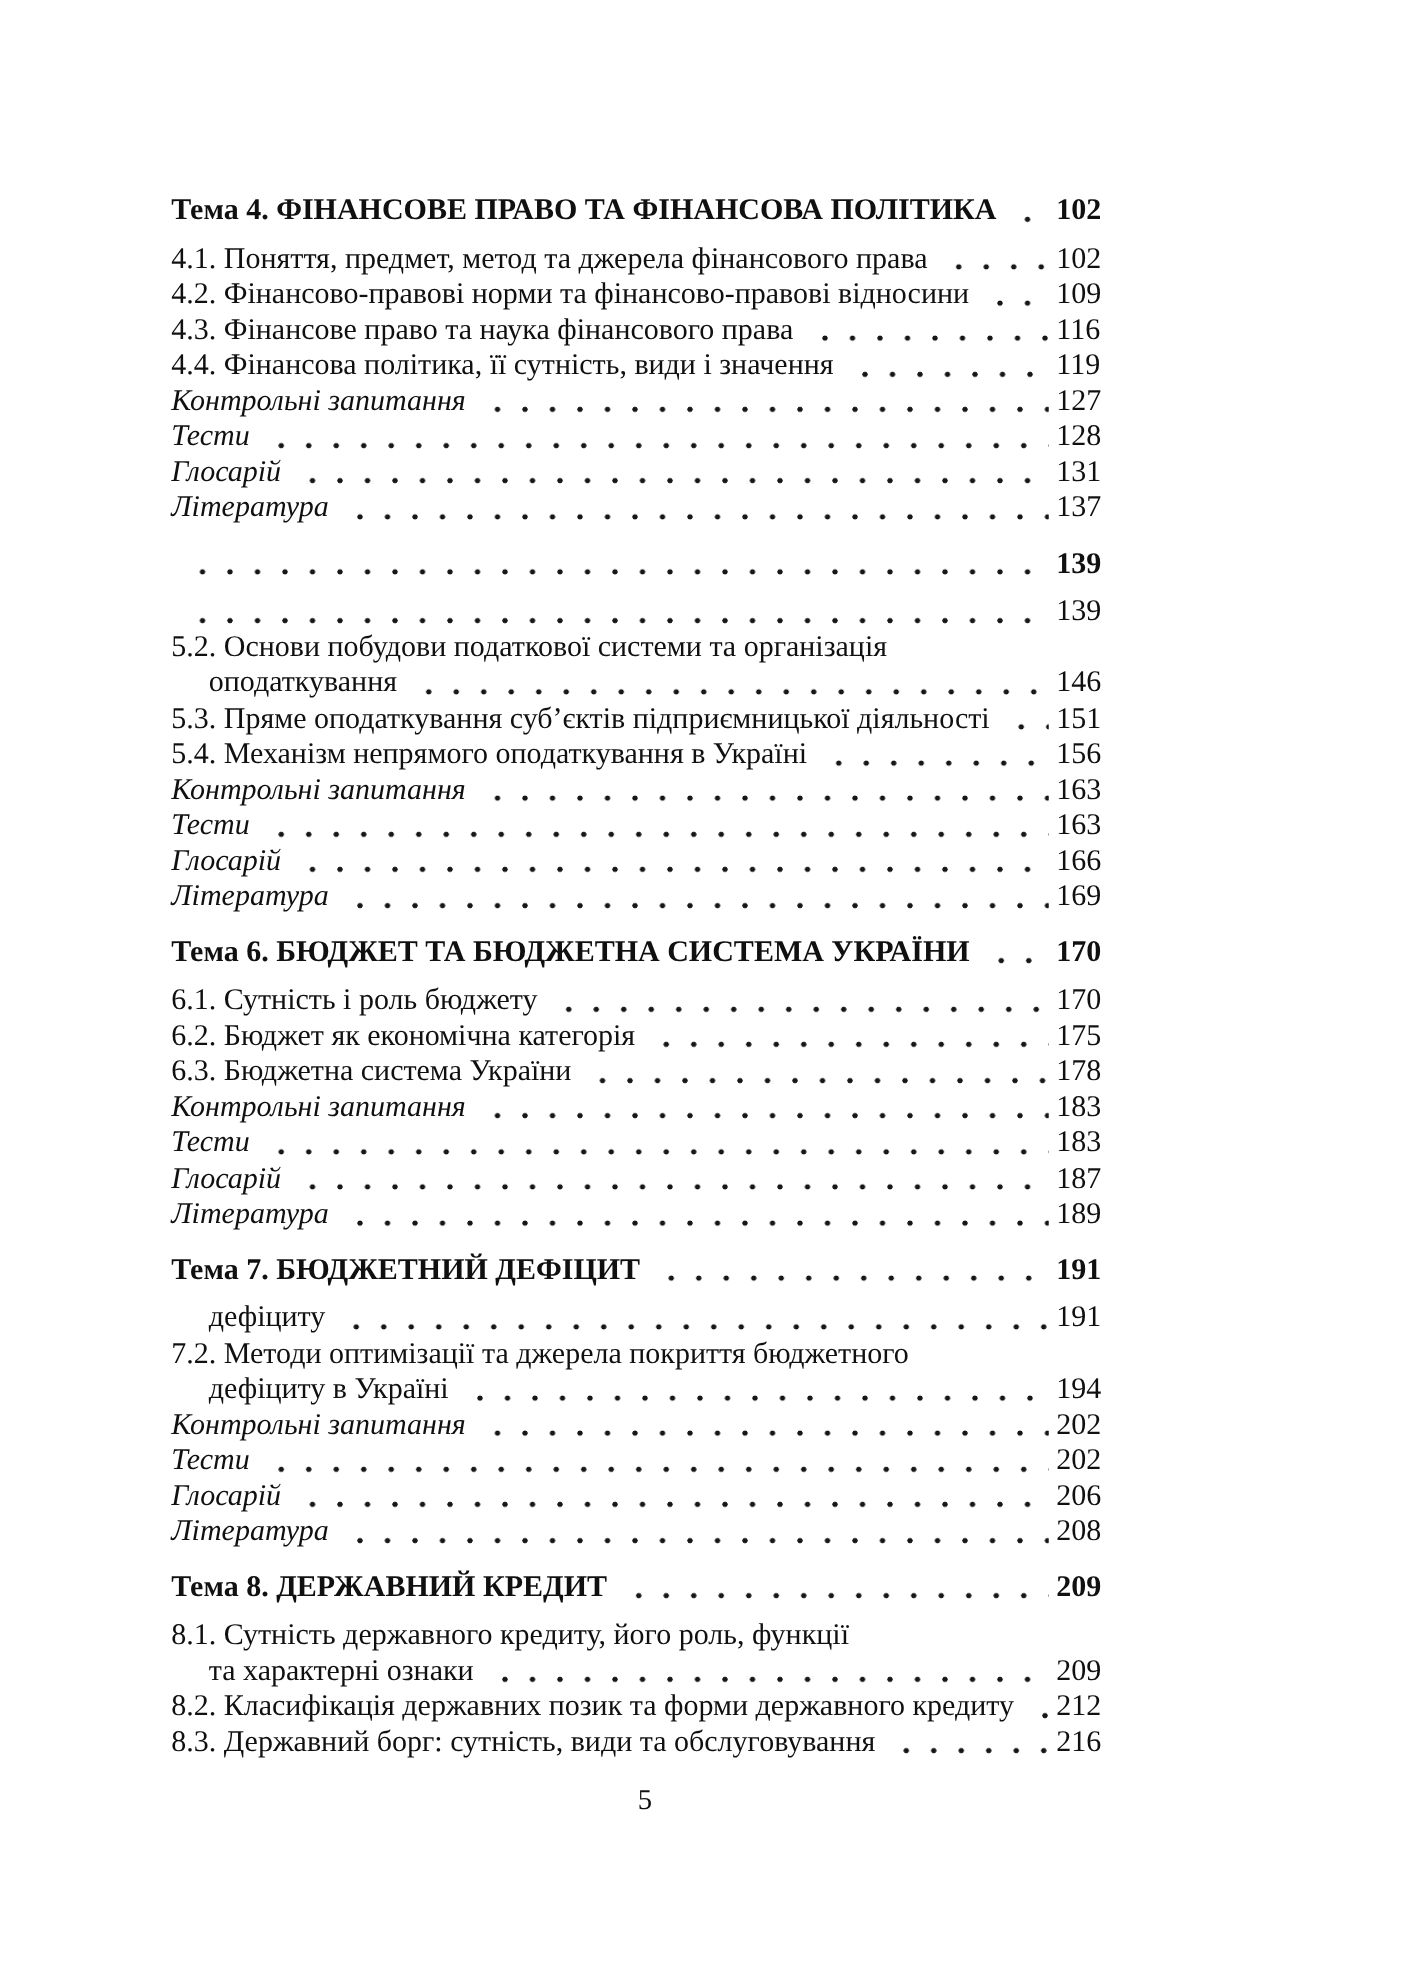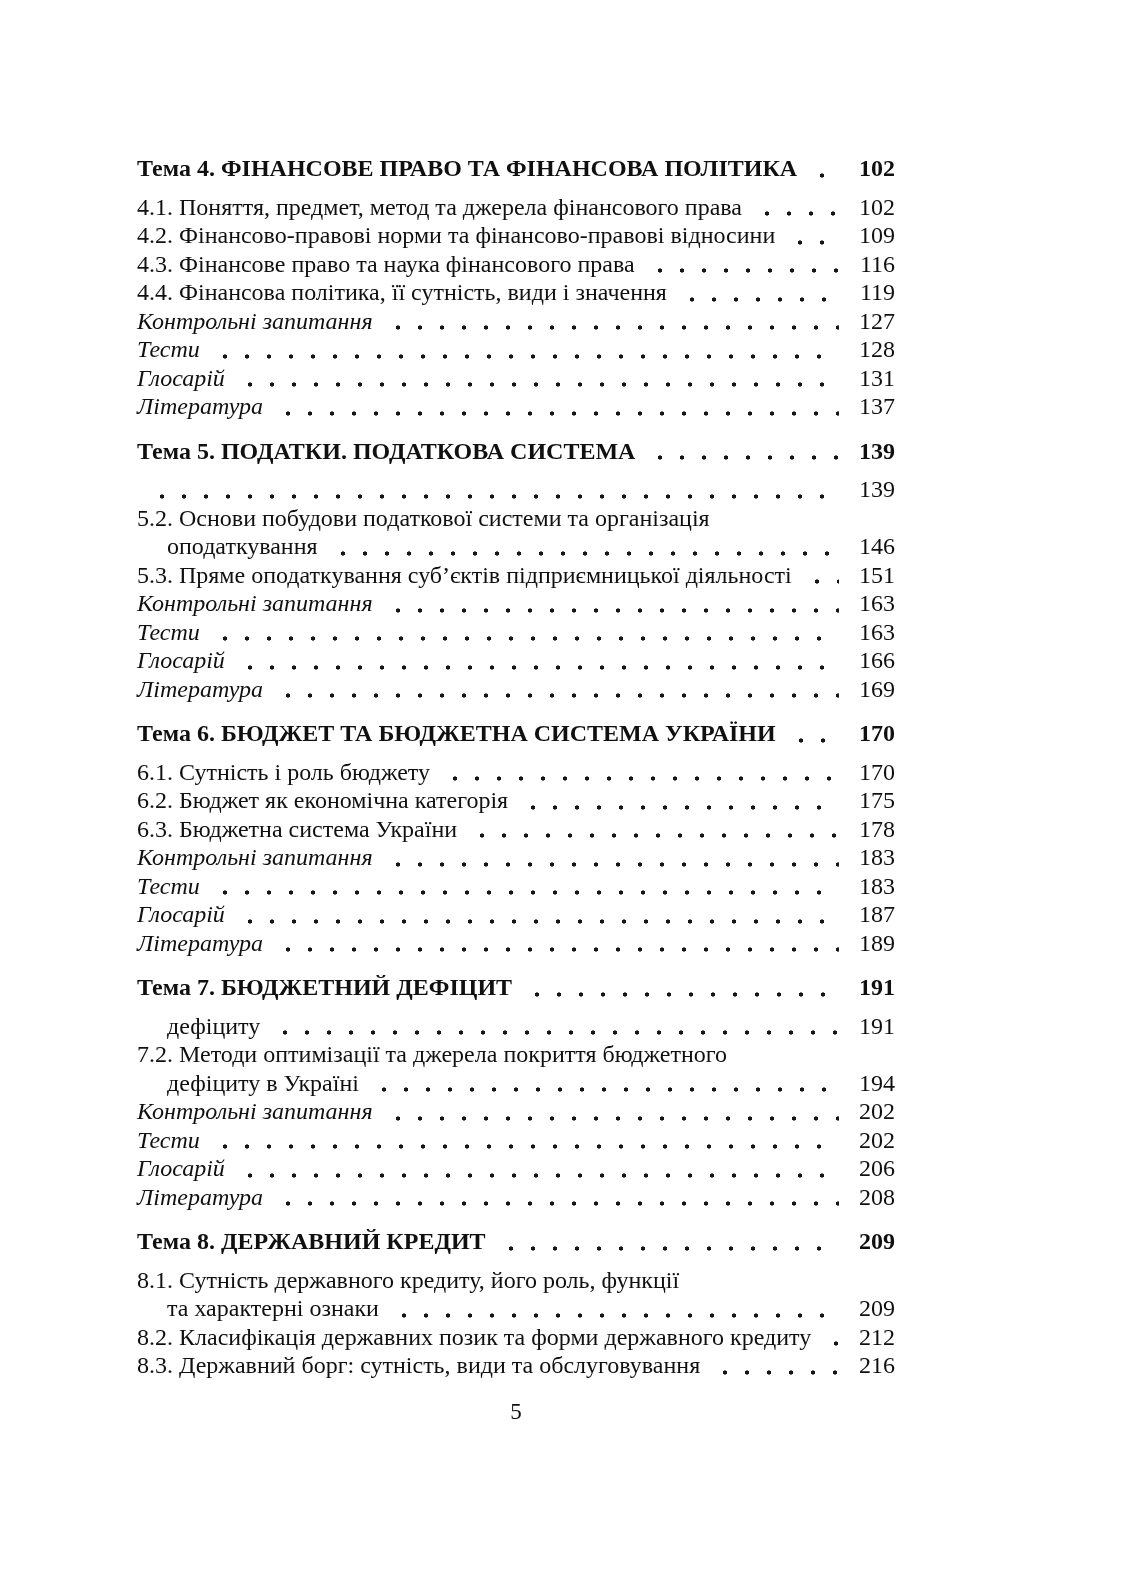--- a/index.html
+++ b/index.html
@@ -53,21 +53,21 @@
     align-self: flex-end;
     margin: 0 6px 5px 8px;
     background-image: radial-gradient(circle, #161616 1.9px, transparent 2.3px);
     background-size: 22px 5px;
     background-position: 6px 50%;
     background-repeat: repeat-x;
   }
   .pg {
     flex: 0 0 auto;
     width: 50px;
-    text-align: right;
+    text-align: left;
   }
   .footer {
     margin-top: 18px;
     text-align: center;
     font-size: 23px;
     line-height: 28px;
   }
 </style>
 </head>
 <body>
@@ -113,40 +113,44 @@
         <span class="txt">Глосарій</span>
         <span class="leader"></span>
         <span class="pg">131</span>
       </div>
       <div class="row italic">
         <span class="txt">Література</span>
         <span class="leader"></span>
         <span class="pg">137</span>
       </div>
       <div class="row theme">
-        <span class="txt">Тема 5. ПОДАТКИ. ПОДАТКОВА СИСТЕМА</span>
         <span class="leader"></span>
         <span class="pg">139</span>
       </div>
       <div class="row sub">
         <span class="leader"></span>
         <span class="pg">139</span>
       </div>
       <div class="row sub">
         <span class="txt">5.2. Основи побудови податкової системи та організація</span>
       </div>
       <div class="row cont">
         <span class="txt">оподаткування</span>
         <span class="leader"></span>
         <span class="pg">146</span>
       </div>
       <div class="row sub">
         <span class="txt">5.3. Пряме оподаткування суб’єктів підприємницької діяльності</span>
         <span class="leader"></span>
         <span class="pg">151</span>
+      </div>
+      <div class="row sub">
+        <span class="txt">5.4. Механізм непрямого оподаткування в Україні</span>
+        <span class="leader"></span>
+        <span class="pg">156</span>
       </div>
       <div class="row italic">
         <span class="txt">Контрольні запитання</span>
         <span class="leader"></span>
         <span class="pg">163</span>
       </div>
       <div class="row italic">
         <span class="txt">Тести</span>
         <span class="leader"></span>
         <span class="pg">163</span>

